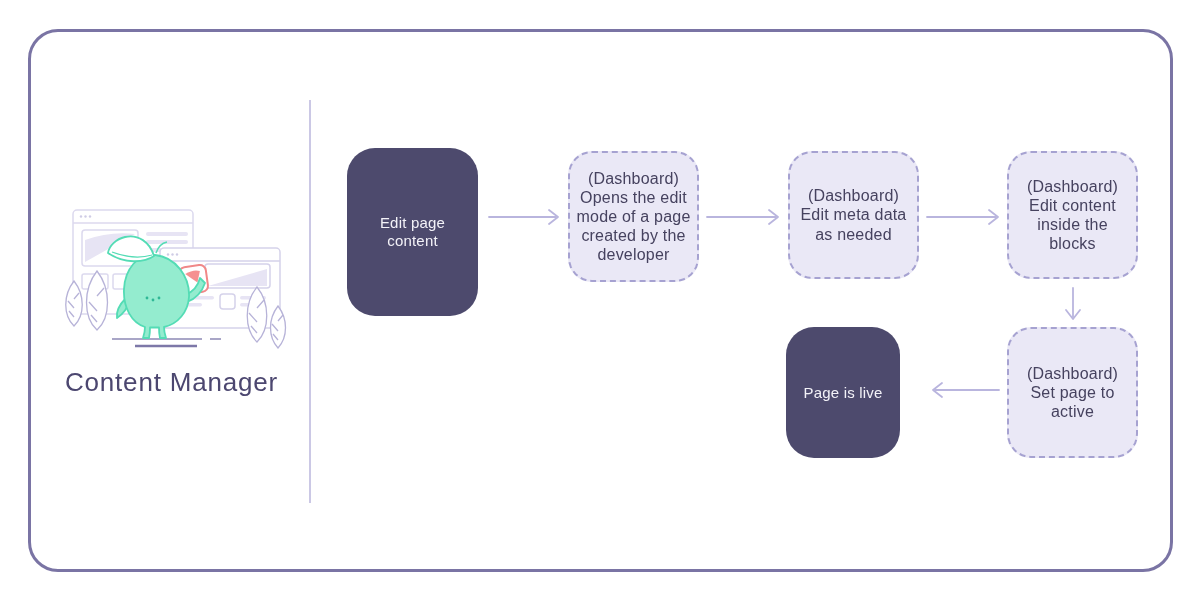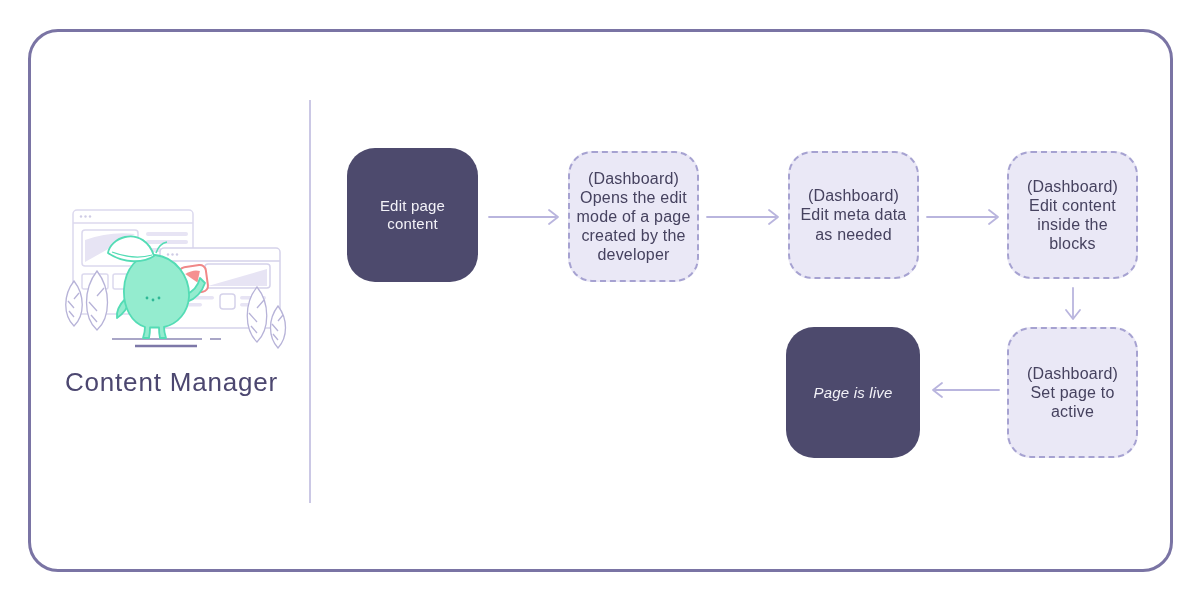--- a/index.html
+++ b/index.html
@@ -9,25 +9,25 @@
          border:3px solid #7a74a4;border-radius:30px;box-sizing:border-box;background:#fff;}
   .divider{position:absolute;left:309px;top:100px;width:2px;height:403px;background:#cbc8e5;}
   .panel-title{position:absolute;left:65px;top:367px;font-size:26px;color:#4c4770;
                letter-spacing:0.8px;white-space:nowrap;}
   .illustration{position:absolute;left:50px;top:196px;width:250px;height:160px;}
   .node{position:absolute;display:flex;align-items:center;justify-content:center;
         text-align:center;white-space:pre-line;box-sizing:border-box;
         font-size:16px;line-height:1.2;letter-spacing:0.2px;padding:6px;}
   .node-solid{background:#4d4a6d;color:#f3f2f8;border-radius:28px;font-size:15px;}
   .node-dashed{background:#eae8f6;border:2px dashed #a6a2d1;color:#46425f;border-radius:24px;}
-  .n1{left:347px;top:148px;width:131px;height:134px;}
+  .n1{left:347px;top:148px;width:131px;height:168px;}
   .n2{left:568px;top:151px;width:131px;height:131px;}
   .n3{left:788px;top:151px;width:131px;height:128px;}
   .n4{left:1007px;top:151px;width:131px;height:128px;}
-  .n5{left:786px;top:327px;width:134px;height:131px;font-style:italic;}
+  .n5{left:786px;top:327px;width:114px;height:131px;}
   .n6{left:1007px;top:327px;width:131px;height:131px;}
   .arrows{position:absolute;left:0;top:0;width:1201px;height:601px;pointer-events:none;}
 </style>
 </head>
 <body>
 
 <div class="frame"></div>
 
 <svg class="illustration" viewBox="0 0 250 160">
 

